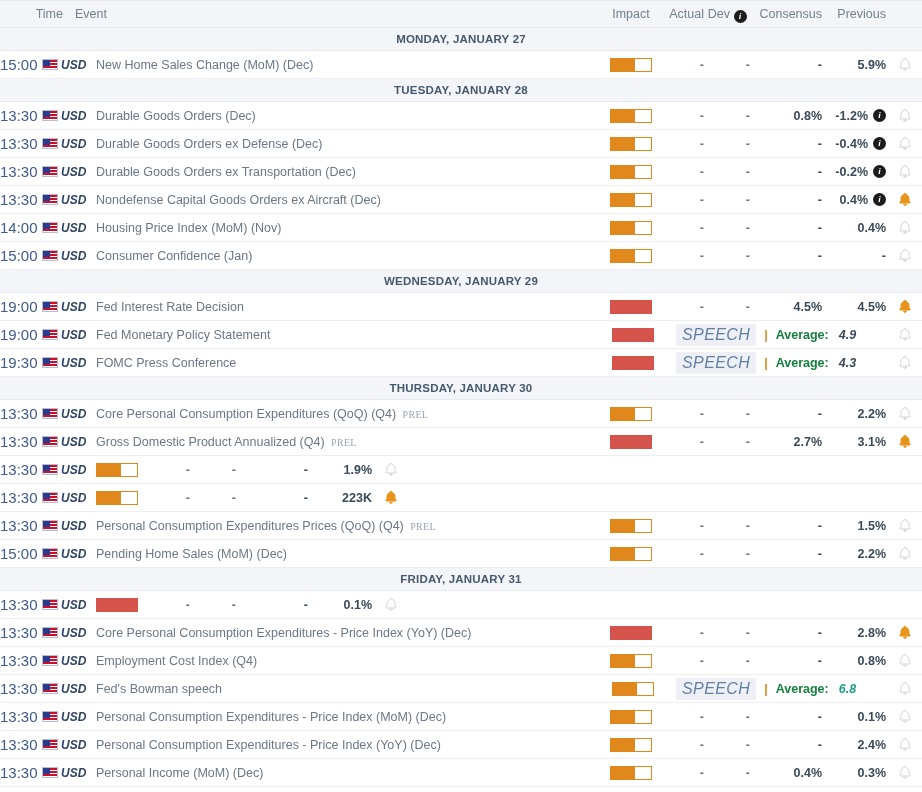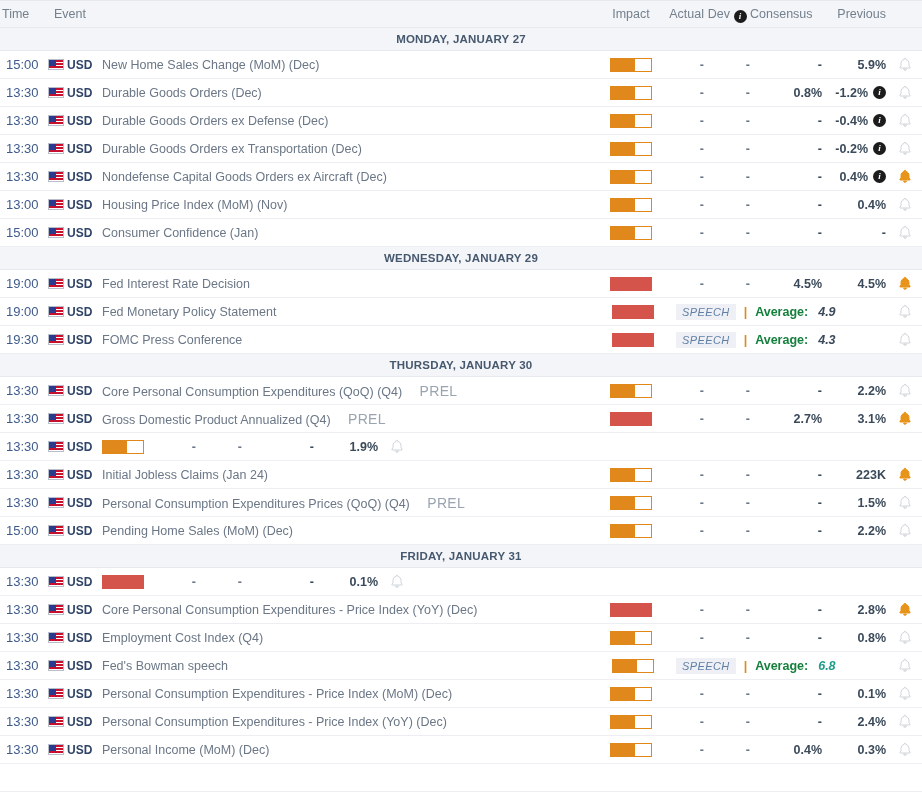--- a/index.html
+++ b/index.html
@@ -24,27 +24,27 @@
   
   .cal-header {
     display: flex;
     align-items: center;
     height: 26px;
     background: #f4f5f9;
     color: #73808d;
     font-size: 12.5px;
     border-bottom: 1px solid #e6e9ee;
   }
-  .cal-header .h-time   { width: 40px;  padding-left: 2px; text-align: left; }
+  .cal-header .h-time   { width: 40px;  padding-left: 23px; text-align: right; }
   .cal-header .h-event  { flex: 1;      padding-left: 12px; text-align: left; }
   .cal-header .h-impact { width: 58px;  text-align: center; }
   .cal-header .h-actual { width: 44px;  text-align: right; }
   .cal-header .h-dev    { width: 26px;  text-align: right; white-space: nowrap;}
   .cal-header .h-info   { width: 20px;  text-align: center; }
-  .cal-header .h-cons   { width: 72px;  text-align: left; }
+  .cal-header .h-cons   { width: 72px;  text-align: right; }
   .cal-header .h-prev   { width: 64px;  text-align: right; padding-right: 2px;}
   .cal-header .h-bell   { width: 34px;  text-align: center; }
 
   .info-dot {
     display: inline-block;
     width: 13px; height: 13px;
     border-radius: 50%;
     background: #1c1c1c;
     color: #fff;
     font-size: 9px;
@@ -78,32 +78,32 @@
   .ev-row {
     display: flex;
     align-items: center;
     height: 27px;
     background: #ffffff;
     border-bottom: 1px solid #eceef2;
     font-size: 12.5px;
   }
   .c-time {
     width: 40px;
-    padding-left: 6px;
     color: #3f5b8b;
-    font-size: 13px;
+    font-size: 15px;
     white-space: nowrap;
   }
   .c-cur {
     width: 46px;
     display: flex;
     align-items: center;
     gap: 3px;
     padding-left: 2px;
     white-space: nowrap;
+    font-style: italic;
   }
   .flag {
     width: 16px;
     height: 11px;
     display: inline-block;
     position: relative;
     flex: 0 0 auto;
     background:
       repeating-linear-gradient(
         to bottom,
@@ -129,23 +129,24 @@
   .c-event {
     flex: 1;
     padding-left: 8px;
     color: #6b7787;
     white-space: nowrap;
     overflow: hidden;
     text-overflow: ellipsis;
   }
   .prel {
     color: #9aa4b0;
-    font-size: 14px;
+    font-size: 10px;
     letter-spacing: .3px;
-    margin-left: 14px;
+    margin-left: 3px;
+    font-family: Liberation Serif, serif;
   }
 
   .c-impact {
     width: 58px;
     display: flex;
     justify-content: center;
     align-items: center;
   }
   .bar {
     width: 42px;
@@ -231,21 +232,21 @@
     align-items: center;
     justify-content: flex-start;
     padding-left: 14px;
     box-sizing: border-box;
     gap: 8px;
   }
   .speech-badge {
     background: #eef0f5;
     color: #5f7fa6;
     font-style: italic;
-    font-size: 11px;
+    font-size: 16px;
     letter-spacing: .4px;
     padding: 2px 6px;
   }
   .speech-sep {
     color: #e0881c;
     font-weight: bold;
   }
   .avg-label {
     color: #15803d;
     font-weight: bold;
@@ -299,20 +300,23 @@
         <div class="c-prev">
           <span>5.9%</span>
         </div>
         <div class="c-bell">
           <svg class="bell" width="14" height="15" viewBox="0 0 14 15" aria-hidden="true">
             <path d="M7 1.2c-.5 0-.9.4-.9.9v.4C4.3 2.9 3 4.5 3 6.4v2.3L1.9 10.3c-.2.3 0 .7.4.7h9.4c.4 0 .6-.4.4-.7L11 8.7V6.4c0-1.9-1.3-3.5-3.1-3.9v-.4c0-.5-.4-.9-.9-.9z" fill="none" stroke="#cfd4da" stroke-width="1"></path>
             <path d="M5.6 12.1c.2.8.8 1.3 1.4 1.3s1.2-.5 1.4-1.3z" fill="none" stroke="#cfd4da" stroke-width="1"></path>
           </svg>
         </div>
       </div>
+      <div class="day-row">
+        <span class="day-label">TUESDAY, JANUARY 28</span>
+      </div>
       <div class="ev-row">
         <div class="c-time">13:30</div>
         <div class="c-cur">
           <span class="flag"></span>
           <span class="cur-code">USD</span>
         </div>
         <div class="c-event">Durable Goods Orders (Dec)</div>
         <div class="c-impact">
           <span class="bar medium"></span>
         </div>
@@ -396,21 +400,21 @@
           <span class="rev-dot">i</span>
         </div>
         <div class="c-bell">
           <svg class="bell" width="14" height="15" viewBox="0 0 14 15" aria-hidden="true">
             <path d="M7 1.2c-.5 0-.9.4-.9.9v.4C4.3 2.9 3 4.5 3 6.4v2.3L1.9 10.3c-.2.3 0 .7.4.7h9.4c.4 0 .6-.4.4-.7L11 8.7V6.4c0-1.9-1.3-3.5-3.1-3.9v-.4c0-.5-.4-.9-.9-.9z" fill="#e8941a" stroke="#e8941a" stroke-width="1"></path>
             <path d="M5.6 12.1c.2.8.8 1.3 1.4 1.3s1.2-.5 1.4-1.3z" fill="#e8941a" stroke="#e8941a" stroke-width="1"></path>
           </svg>
         </div>
       </div>
       <div class="ev-row">
-        <div class="c-time">13:00</div>
+        <div class="c-time">14:00</div>
         <div class="c-cur">
           <span class="flag"></span>
           <span class="cur-code">USD</span>
         </div>
         <div class="c-event">Housing Price Index (MoM) (Nov)</div>
         <div class="c-impact">
           <span class="bar medium"></span>
         </div>
         <div class="c-actual">-</div>
         <div class="c-dev">-</div>
@@ -590,21 +594,20 @@
             <path d="M5.6 12.1c.2.8.8 1.3 1.4 1.3s1.2-.5 1.4-1.3z" fill="none" stroke="#cfd4da" stroke-width="1"></path>
           </svg>
         </div>
       </div>
       <div class="ev-row">
         <div class="c-time">13:30</div>
         <div class="c-cur">
           <span class="flag"></span>
           <span class="cur-code">USD</span>
         </div>
-        <div class="c-event">Initial Jobless Claims (Jan 24)</div>
         <div class="c-impact">
           <span class="bar medium"></span>
         </div>
         <div class="c-actual">-</div>
         <div class="c-dev">-</div>
         <div class="c-cons">-</div>
         <div class="c-prev">
           <span>223K</span>
         </div>
         <div class="c-bell">

